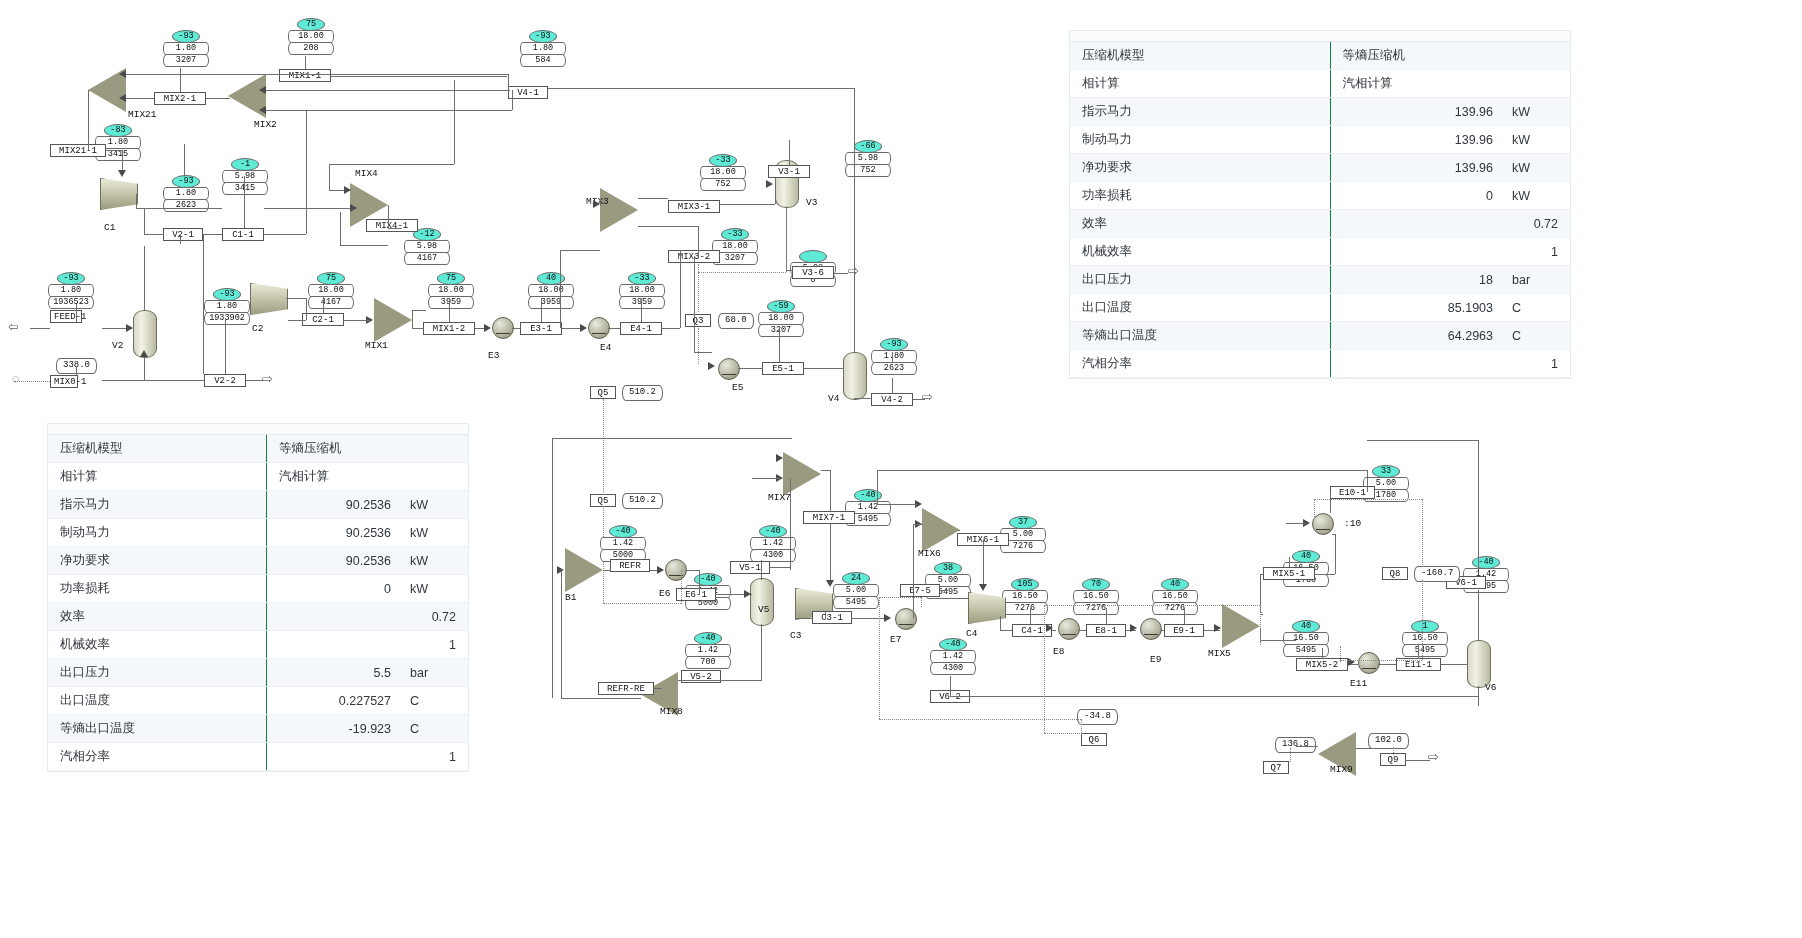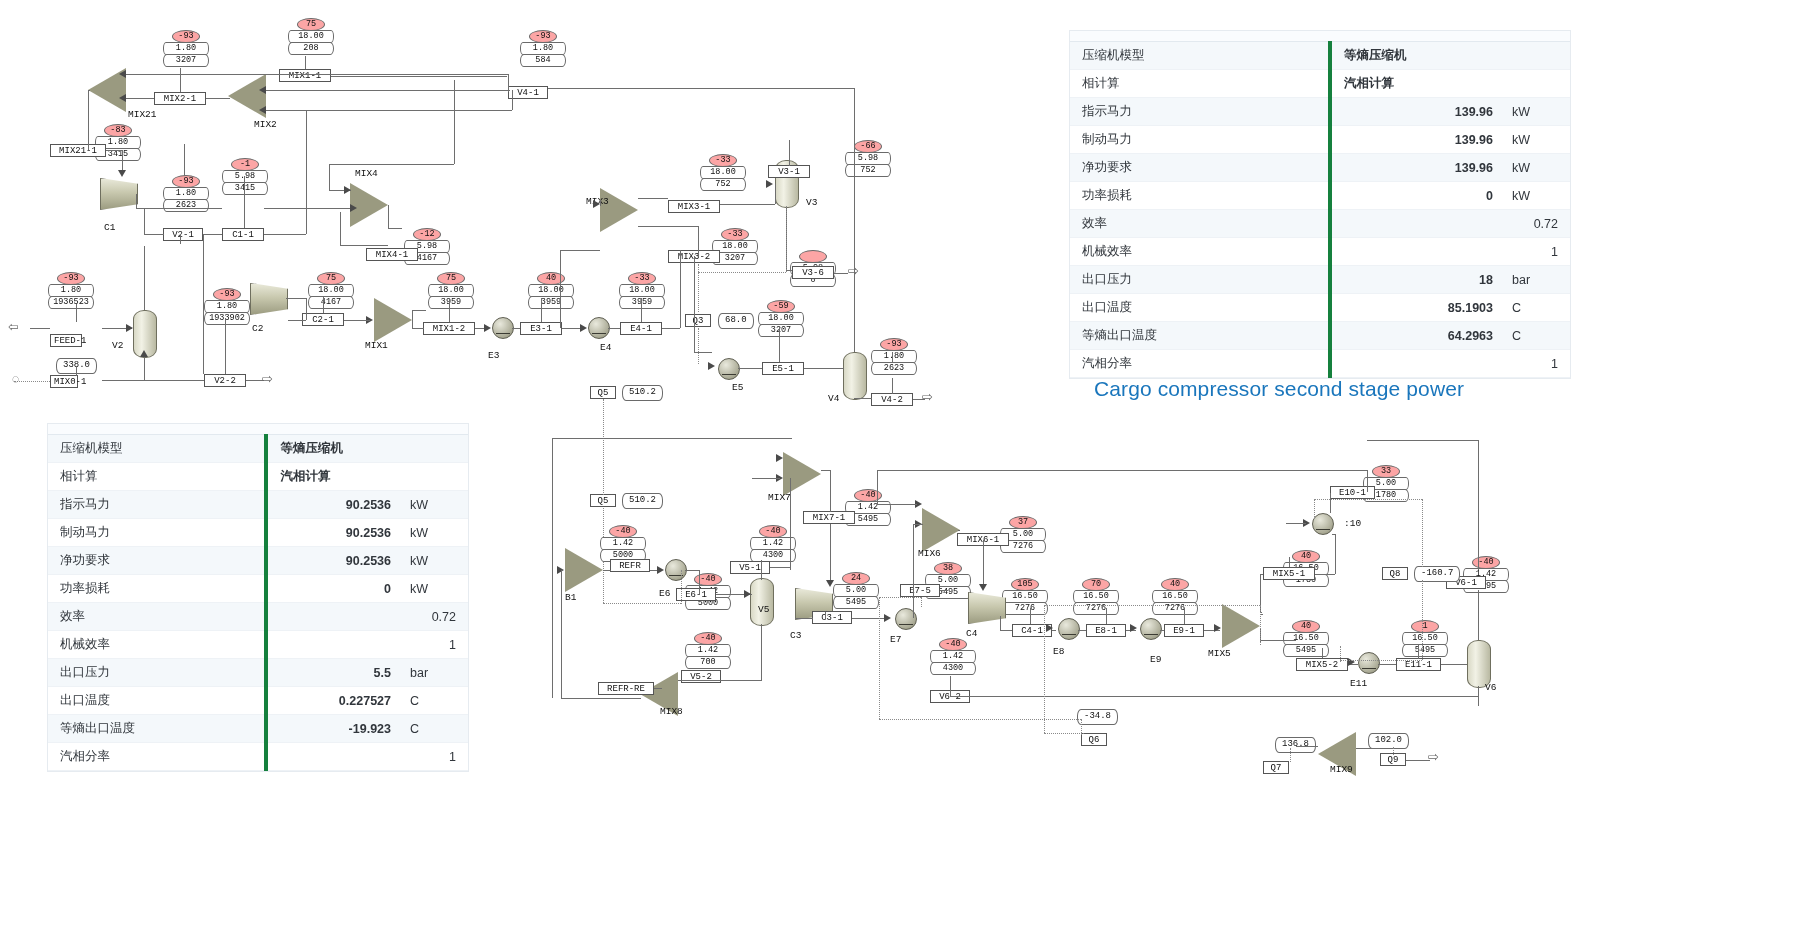--- a/index.html
+++ b/index.html
@@ -7,21 +7,21 @@
        font-family:"Liberation Sans","DejaVu Sans",sans-serif;color:#222;}
   .canvas{position:absolute;left:0;top:0;width:1802px;height:938px;}
 
   
   .ptable{position:absolute;border-collapse:collapse;background:#fff;
           font-size:12.5px;color:#31363c;box-shadow:0 0 0 1px #e6ebf0;}
   .ptable td{padding:5px 12px;border-bottom:1px solid #eef2f6;white-space:nowrap;}
   .ptable tr:nth-child(even){background:#f4f8fb;}
   .ptable tr.headrow td{background:#fafcfe;height:6px;padding:2px 12px;border-bottom:1px solid #e2e9ef;}
   .ptable td.c-label{width:52%;}
-  .ptable td.c-val{text-align:right;border-left:4px solid #15803d;font-weight:bold;}
+  .ptable td.c-val{text-align:right;border-left:1px solid #15803d;}
   .ptable td.c-val.txt{text-align:left;}
   .ptable td.c-unit{text-align:left;width:46px;padding-left:7px;border-left:none;}
   .ptable td.c-right{text-align:right;padding-right:12px;border-left:none;}
 
   #table-right{left:1070px;top:31px;width:500px;}
   #table-left{left:48px;top:424px;width:420px;}
 
   .caption{position:absolute;color:#1a76bc;font-size:21px;letter-spacing:.1px;
            font-family:"Liberation Sans","DejaVu Sans",sans-serif;}
   #caption-right{left:1094px;top:377px;}
@@ -37,21 +37,21 @@
        font-size:9.5px;color:#111;white-space:nowrap;}
   .ln{position:absolute;background:#6e6e6e;}
   .lnh{height:1px;}
   .lnv{width:1px;}
   .dln{position:absolute;border-top:1px dotted #8a8a8a;height:0;}
   .dlnv{position:absolute;border-left:1px dotted #8a8a8a;width:0;}
 
   
   .tag{position:absolute;width:46px;font-family:"Liberation Mono","DejaVu Sans Mono",monospace;
        font-size:8.5px;line-height:10px;color:#111;text-align:center;}
-  .tag .t1{height:11px;border:1px solid #6a6a6a;border-radius:50%;background:#fca5a5;
+  .tag .t1{height:11px;border:1px solid #6a6a6a;border-radius:50%;background:#5eead4;
            width:26px;margin:0 auto;}
   .tag .t2,.tag .t3{height:11px;border:1px solid #6a6a6a;background:#fff;margin-top:-1px;
      border-radius:3px/6px;}
   .tag .t3{border-radius:4px/7px;}
 
   
   .pill{position:absolute;border:1px solid #6a6a6a;background:#fff;border-radius:4px/7px;
         font-family:"Liberation Mono","DejaVu Sans Mono",monospace;font-size:9px;
         line-height:13px;height:14px;padding:0 6px;text-align:center;color:#111;white-space:nowrap;}
 
@@ -207,34 +207,34 @@
   <div class="lbl" style="left:828px;top:393px">V4</div>
   <div class="vessel" style="left:133px;top:310px"></div>
   <div class="lbl" style="left:112px;top:340px">V2</div>
 
   <div class="blk" style="left:279px;top:69px;width:52px">MIX1-1</div>
   <div class="blk" style="left:154px;top:92px;width:52px">MIX2-1</div>
   <div class="blk" style="left:50px;top:144px;width:56px">MIX21-1</div>
   <div class="blk" style="left:508px;top:86px;width:40px">V4-1</div>
   <div class="blk" style="left:222px;top:228px;width:42px">C1-1</div>
   <div class="blk" style="left:163px;top:228px;width:40px">V2-1</div>
-  <div class="blk" style="left:366px;top:248px;width:52px">MIX4-1</div>
+  <div class="blk" style="left:366px;top:219px;width:52px">MIX4-1</div>
   <div class="blk" style="left:302px;top:313px;width:42px">C2-1</div>
   <div class="blk" style="left:423px;top:322px;width:52px">MIX1-2</div>
   <div class="blk" style="left:520px;top:322px;width:42px">E3-1</div>
   <div class="blk" style="left:620px;top:322px;width:42px">E4-1</div>
   <div class="blk" style="left:668px;top:200px;width:52px">MIX3-1</div>
   <div class="blk" style="left:668px;top:250px;width:52px">MIX3-2</div>
   <div class="blk" style="left:768px;top:165px;width:42px">V3-1</div>
   <div class="blk" style="left:792px;top:266px;width:42px">V3-6</div>
   <div class="blk" style="left:762px;top:362px;width:42px">E5-1</div>
   <div class="blk" style="left:871px;top:393px;width:42px">V4-2</div>
   <div class="blk" style="left:50px;top:375px;width:28px">MIX0-1</div>
   <div class="blk" style="left:204px;top:374px;width:42px">V2-2</div>
-  <div class="blk" style="left:50px;top:334px;width:32px">FEED-1</div>
+  <div class="blk" style="left:50px;top:310px;width:32px">FEED-1</div>
   <div class="blk" style="left:685px;top:314px;width:26px">Q3</div>
   <div class="pill" style="left:718px;top:313px">68.0</div>
   <div class="pill" style="left:56px;top:358px">338.0</div>
 
   <div class="ln lnh" style="left:126px;top:74px;width:382px"></div>
   <div class="arrow l" style="left:119px;top:70px"></div>
   <div class="ln lnv" style="left:508px;top:74px;height:18px"></div>
   <div class="ln lnh" style="left:331px;top:76px;width:176px"></div>
   <div class="ln lnv" style="left:305px;top:56px;height:13px"></div>
   <div class="ln lnh" style="left:206px;top:98px;width:24px"></div>
@@ -682,21 +682,20 @@
           <td class="c-val">64.2963</td>
           <td class="c-unit">C</td>
         </tr>
     <tr>
           <td class="c-label">汽相分率</td>
           <td class="c-val"></td>
           <td class="c-right">1</td>
         </tr>
   </tbody>
 </table>
-<div class="caption" id="caption-right">Cargo compressor second stage power</div>
 
 <table class="ptable" id="table-left">
   <tbody>
     <tr class="headrow">
           <td></td>
           <td></td>
           <td></td>
         </tr>
     <tr>
           <td class="c-label">压缩机模型</td>

